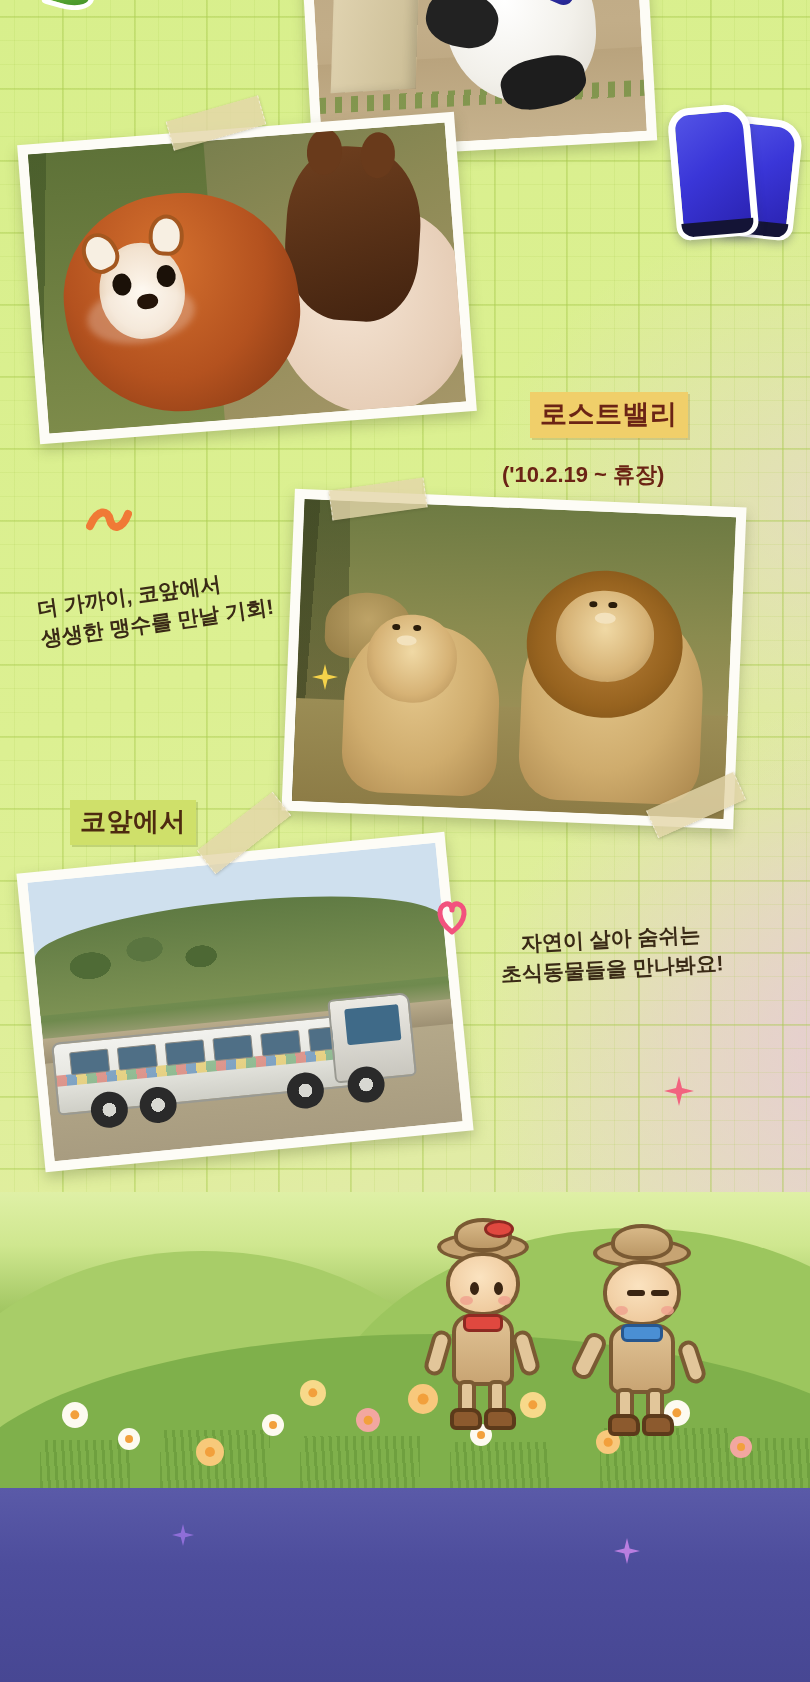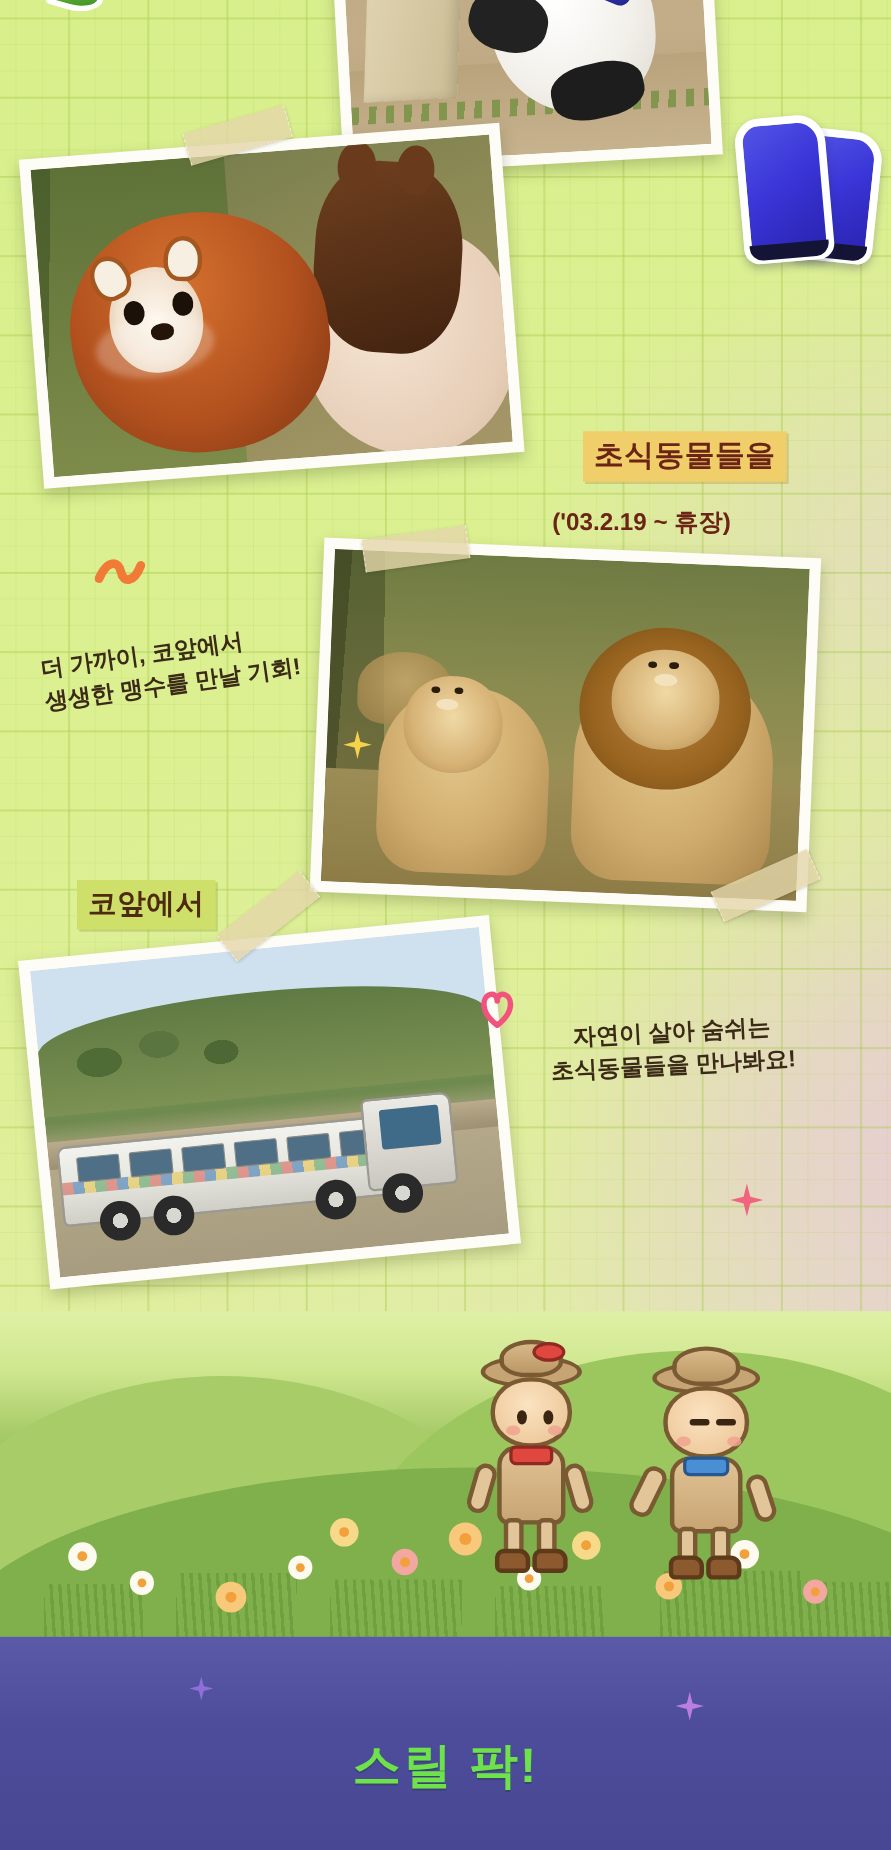--- a/index.html
+++ b/index.html
@@ -522,23 +522,23 @@
 
   <div class="sticker" id="sticker-boots">
     <div class="boot" id="boot-back">
       <div class="boot-sole"></div>
     </div>
     <div class="boot" id="boot-front">
       <div class="boot-sole"></div>
     </div>
   </div>
 
-  <div class="hl-label" id="label-safari">초식동물들을</div>
-
-  <div id="date-safari">('03.2.19 ~ 휴장)</div>
+  <div class="hl-label" id="label-safari">로스트밸리</div>
+
+  <div id="date-safari">('10.2.19 ~ 휴장)</div>
 
   <div class="sticker" id="sticker-ribbon">
     <svg viewBox="0 0 46 34" width="46" height="34" aria-hidden="true">
       <path d="M4 22 C12 4, 22 6, 24 16 C26 26, 36 26, 42 10" stroke="#f07a36" stroke-width="8" fill="none" stroke-linecap="round"></path>
     </svg>
   </div>
 
   <div class="handwrite" id="cap-lion">
     <div>더 가까이, 코앞에서</div>
     <div>생생한 맹수를 만날 기회!</div>
@@ -683,16 +683,15 @@
     <div class="m-shoe" style="left:64px; top:186px; width:32px; height:22px;"></div>
   </div>
 
   <div id="banner">
     <div class="banner-spark" id="bspark-1">
       <div class="spark-shape" style="background:#8f6ed8;"></div>
     </div>
     <div class="banner-spark" id="bspark-2">
       <div class="spark-shape" style="background:#b97ee0;"></div>
     </div>
-    <div id="banner-title">스릴 팍!</div>
   </div>
 
 </div>
 
 </body></html>

